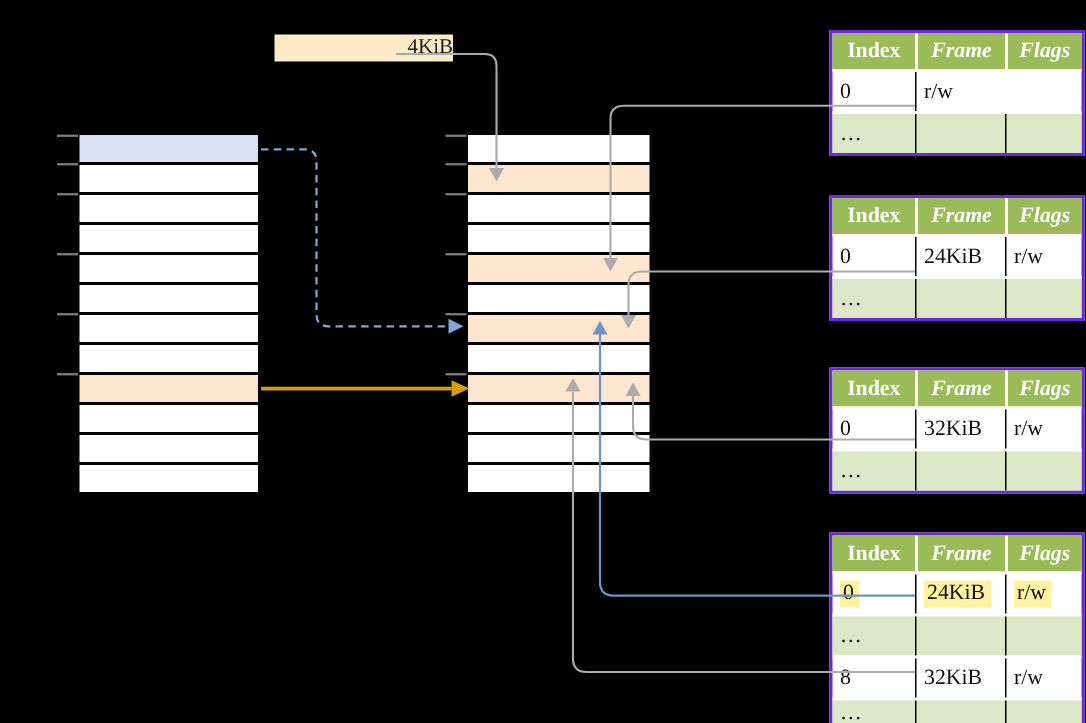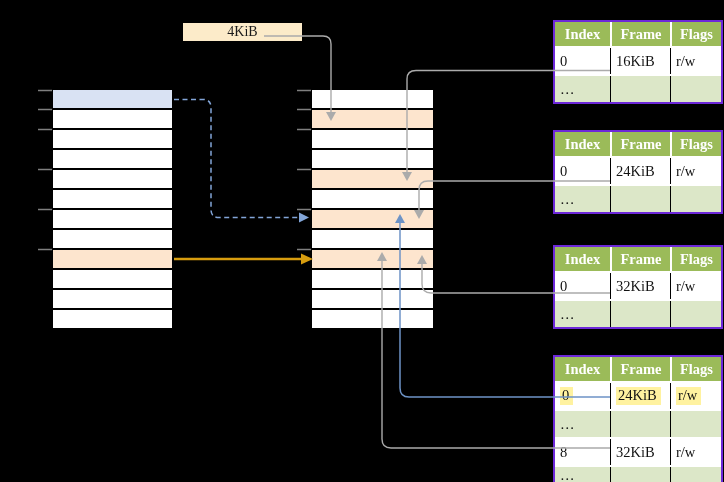--- a/index.html
+++ b/index.html
@@ -14,38 +14,38 @@
   .mem-col .row:last-child { margin-bottom:0; }
   .mem-col .row.blue   { background:#D9E2F3; }
   .mem-col .row.orange { background:#FDE5CE; }
   #left-col   { left:53px;  top:90px; width:119px; }
   #middle-col { left:312px; top:90px; width:121px; }
 
   
   .label-box {
     position:absolute; left:183px; top:23px; width:119px; height:18px;
     background:#FCEBC9; color:#1a1a1a; font-size:14px;
-    display:flex; align-items:center; justify-content:center;
+    display:flex; align-items:center; justify-content:flex-end;
   }
 
   
   .pt {
     position:absolute; left:553px; width:166px;
     border:2px solid #6d28d9; background:#ffffff;
     font-size:14.5px; color:#111;
   }
   .pt-row { display:flex; }
   .pt-row + .pt-row { border-top:2px solid #ffffff; }
   .pt-row .cell { box-sizing:border-box; overflow:hidden; white-space:nowrap; }
   .pt-row .c0 { width:55px; }
   .pt-row .c1 { width:60px; }
   .pt-row .c2 { width:51px; flex:1;text-align:center; }
   .pt-head { background:#9BBB59; color:#ffffff; font-weight:bold; height:24px; }
   .pt-head .cell { display:flex; align-items:center; justify-content:center; }
-  .pt-head .cell + .cell { border-left:2px solid #ffffff; }
+  .pt-head .cell + .cell { border-left:2px solid #ffffff;font-style:italic; }
   .pt-body { height:26px; }
   .pt-body .cell { display:flex; align-items:center; padding-left:5px; }
   .pt-body .cell + .cell { border-left:1px solid #000000; }
   .pt-body.shaded { background:#DCE7C8; }
   .pt-body.short { height:17px; }
   .hl { background:#FFF2A0; padding:0 4px 1px 2px; }
 
   #pt1 { top:20px; }
   #pt2 { top:130px; }
   #pt3 { top:245px; }
@@ -95,21 +95,20 @@
   </div>
 
   <div class="pt" id="pt1">
     <div class="pt-row pt-head">
       <div class="cell c0">Index</div>
       <div class="cell c1">Frame</div>
       <div class="cell c2">Flags</div>
     </div>
     <div class="pt-row pt-body">
       <div class="cell c0">0</div>
-      <div class="cell c1">16KiB</div>
       <div class="cell c2">r/w</div>
     </div>
     <div class="pt-row pt-body shaded">
       <div class="cell c0">…</div>
       <div class="cell c1"></div>
       <div class="cell c2"></div>
     </div>
   </div>
 
   <div class="pt" id="pt2">

